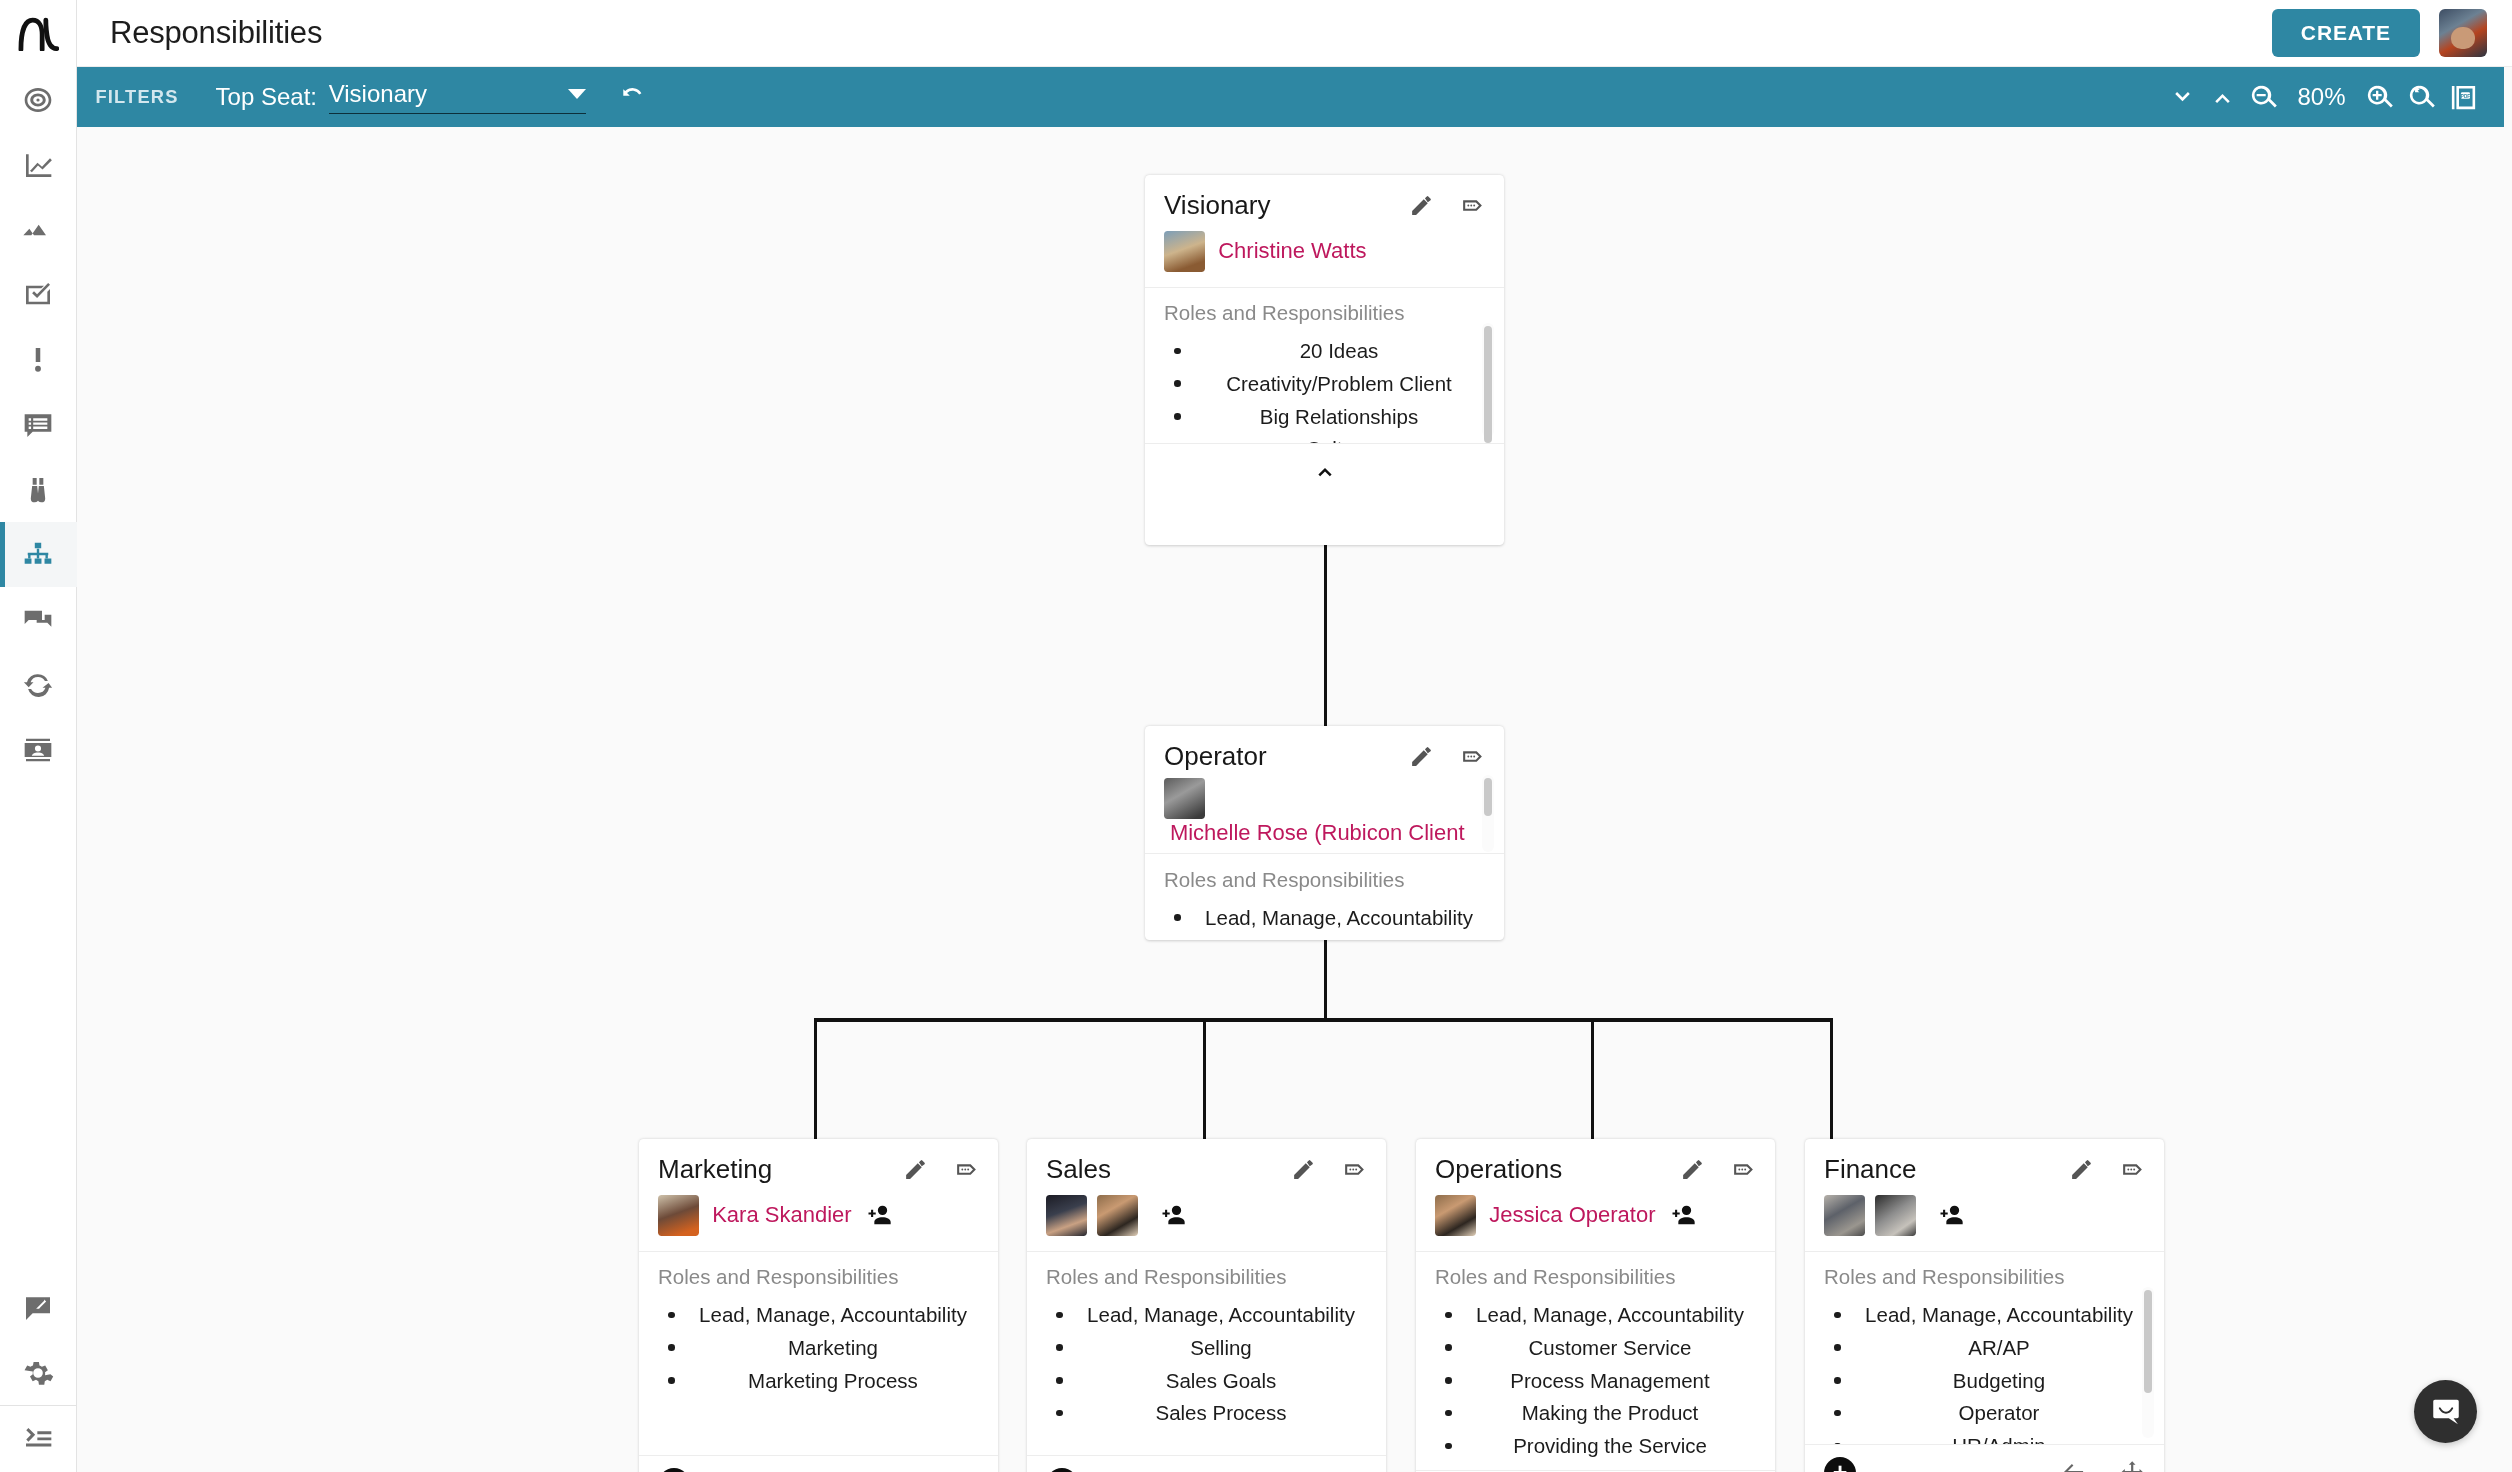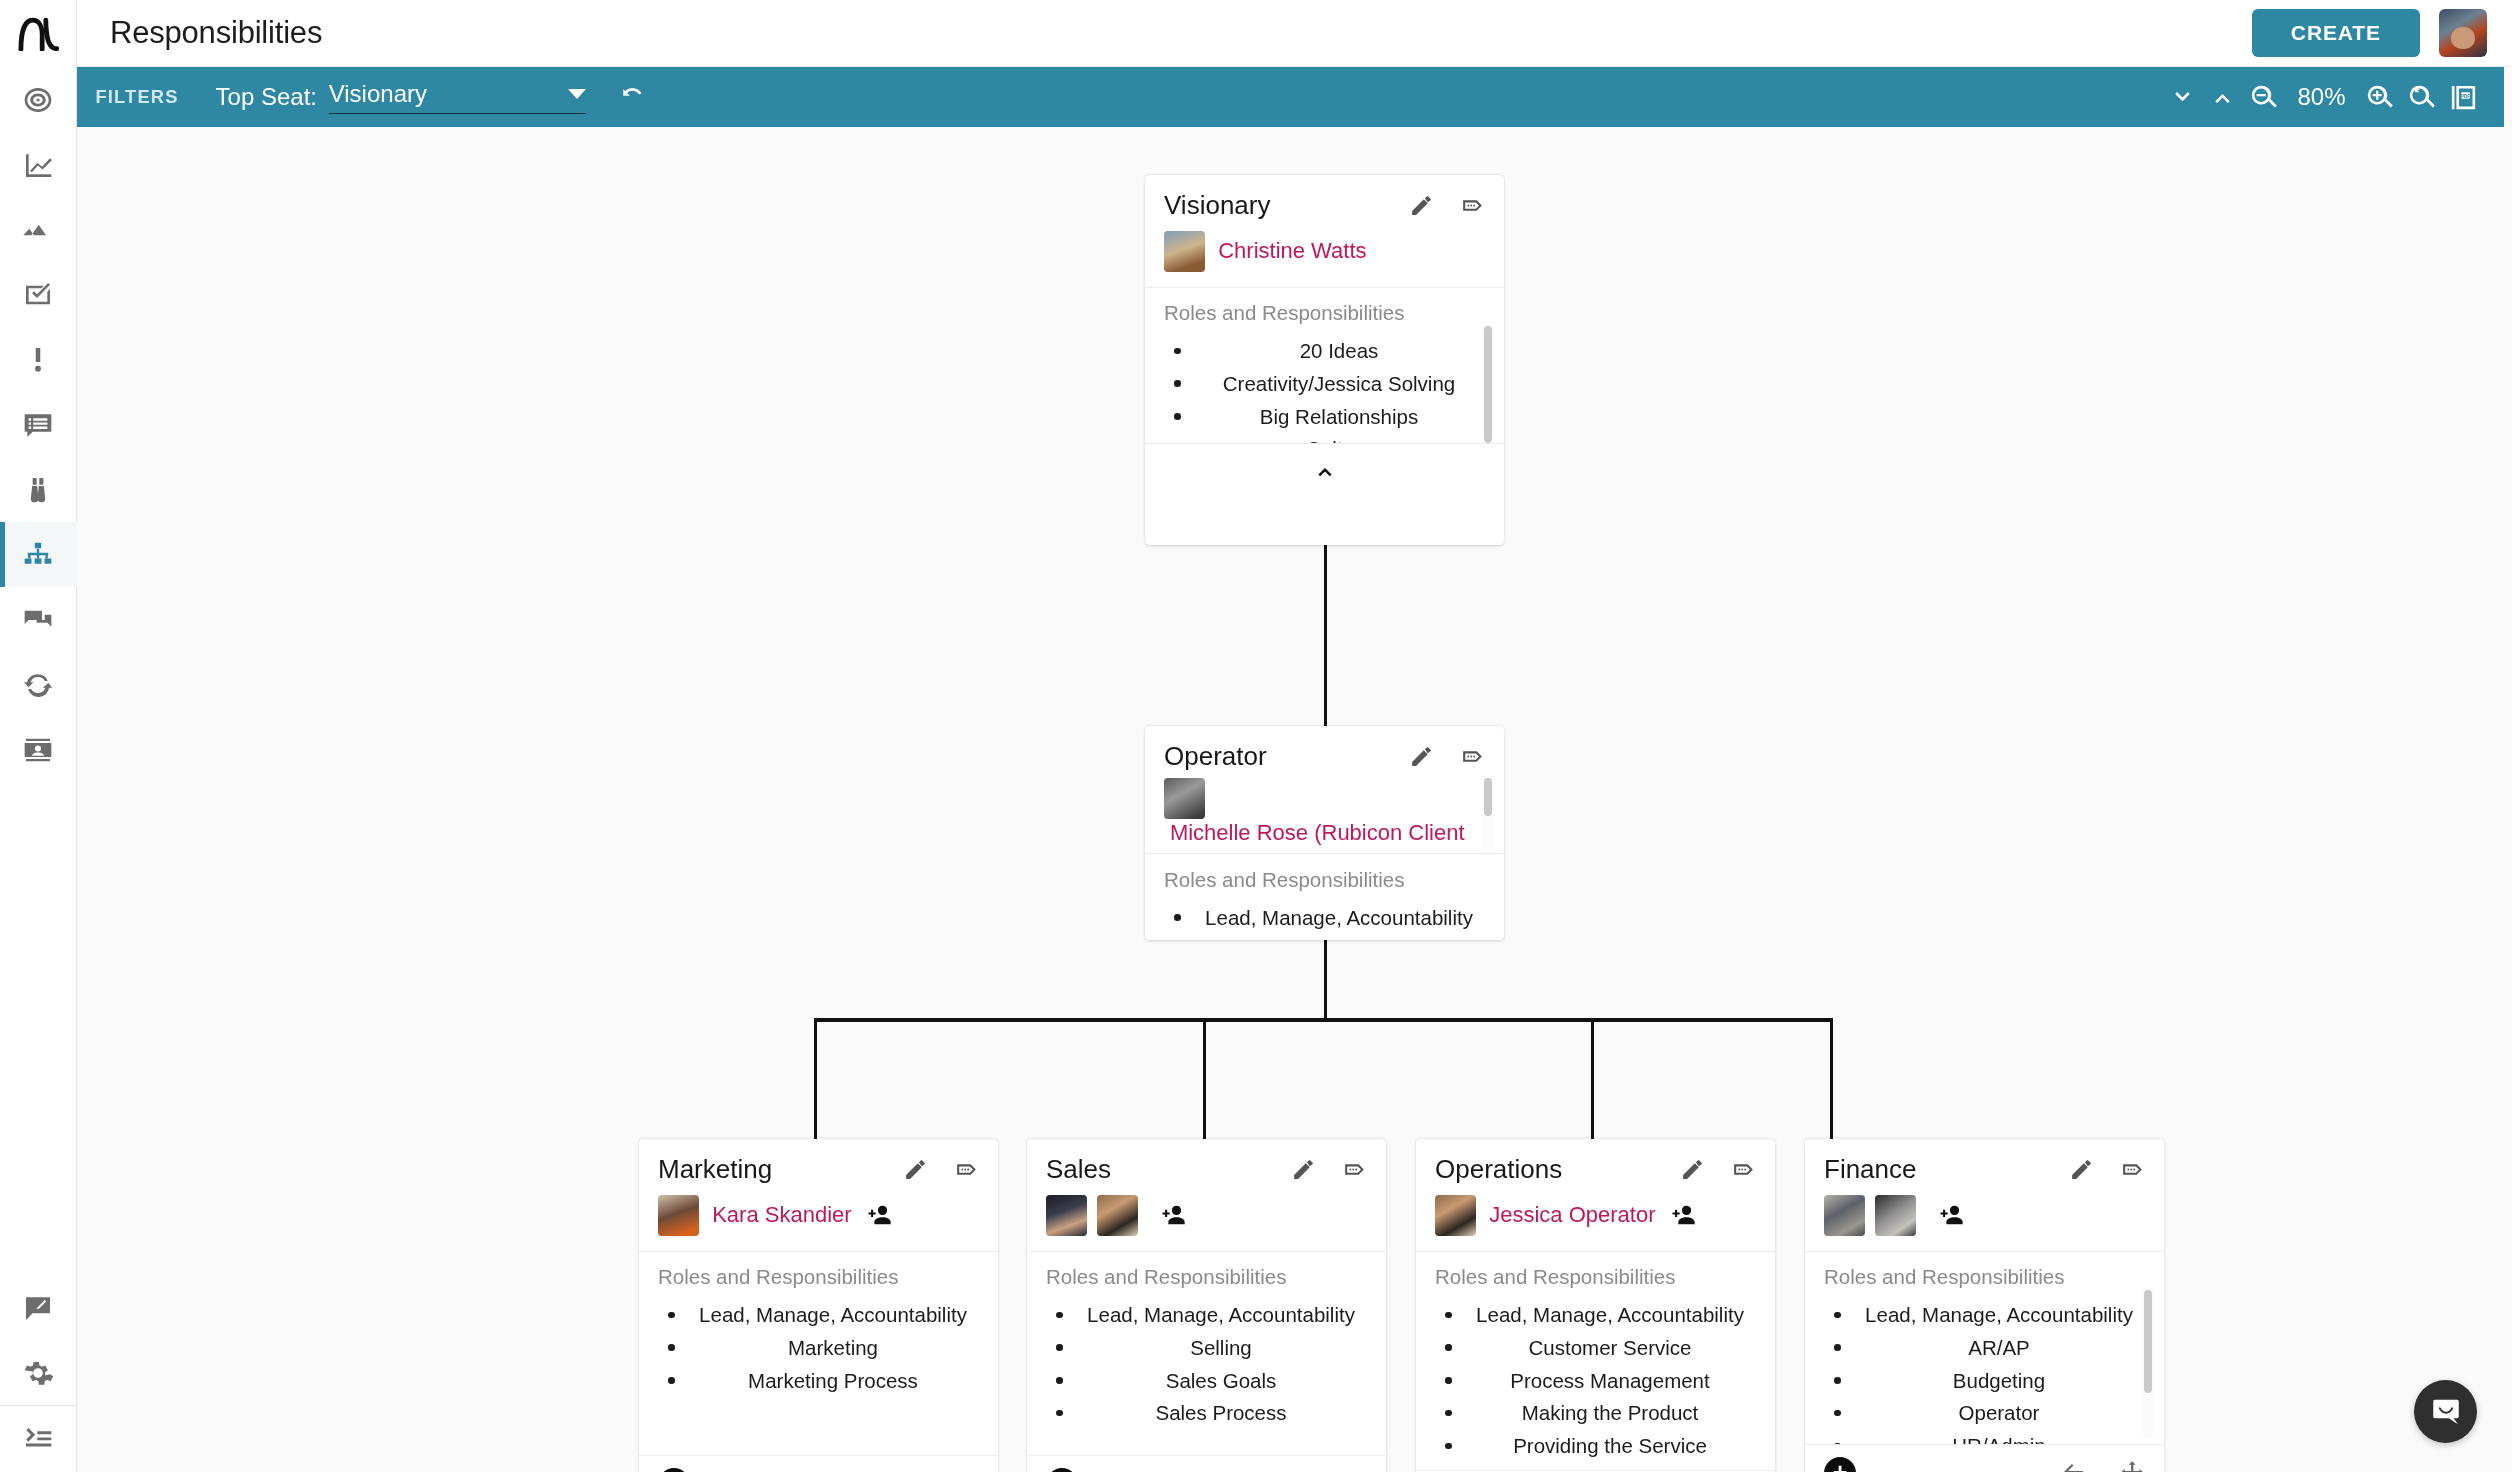--- a/index.html
+++ b/index.html
@@ -52,21 +52,21 @@
     font-size: 31px; font-weight: 400; color: #1d1d1d;
     letter-spacing: -0.2px;
   }
   #top-bar-right {
     margin-left: auto; margin-right: 25px;
     display: flex; align-items: center; gap: 19px;
   }
   #create-button {
     background: #2e87a3; color: #fff;
     border: none; border-radius: 5.9px;
-    padding: 0 39px; height: 48px;
+    padding: 0 29px; height: 48px;
     font-family: "Liberation Sans", sans-serif;
     font-size: 21px; font-weight: 600; letter-spacing: 0.9px;
     cursor: pointer;
   }
   #avatar-topbar {
     width: 48px; height: 48px; border-radius: 5.9px;
     background: linear-gradient(150deg,#3d4d63 0%,#6c8193 35%,#b5441f 60%,#2b3442 100%);
     overflow: hidden; cursor: pointer; position: relative;
   }
   #avatar-topbar::after {
@@ -388,21 +388,21 @@
       </div>
     </div>
     <div class="card-people">
       <div class="person-avatar" style="background:linear-gradient(160deg,#7c9eb8 0%,#cdb48c 45%,#8a5b33 80%);"></div>
       <div class="person-name">Christine Watts</div>
     </div>
     <div class="card-body rr-clip" style="max-height:155px;">
       <div class="rr-label">Roles and Responsibilities</div>
       <ul class="rr-list">
         <li>20 Ideas</li>
-        <li>Creativity/Jessica Solving</li>
+        <li>Creativity/Problem Client</li>
         <li>Big Relationships</li>
         <li>Culture</li>
 
       </ul>
       <div class="scroll-track" style="top:35px;">
         <div class="scroll-thumb" style="height:117px;"></div>
       </div>
     </div>
     <div class="card-foot">
       <div class="foot-center">

